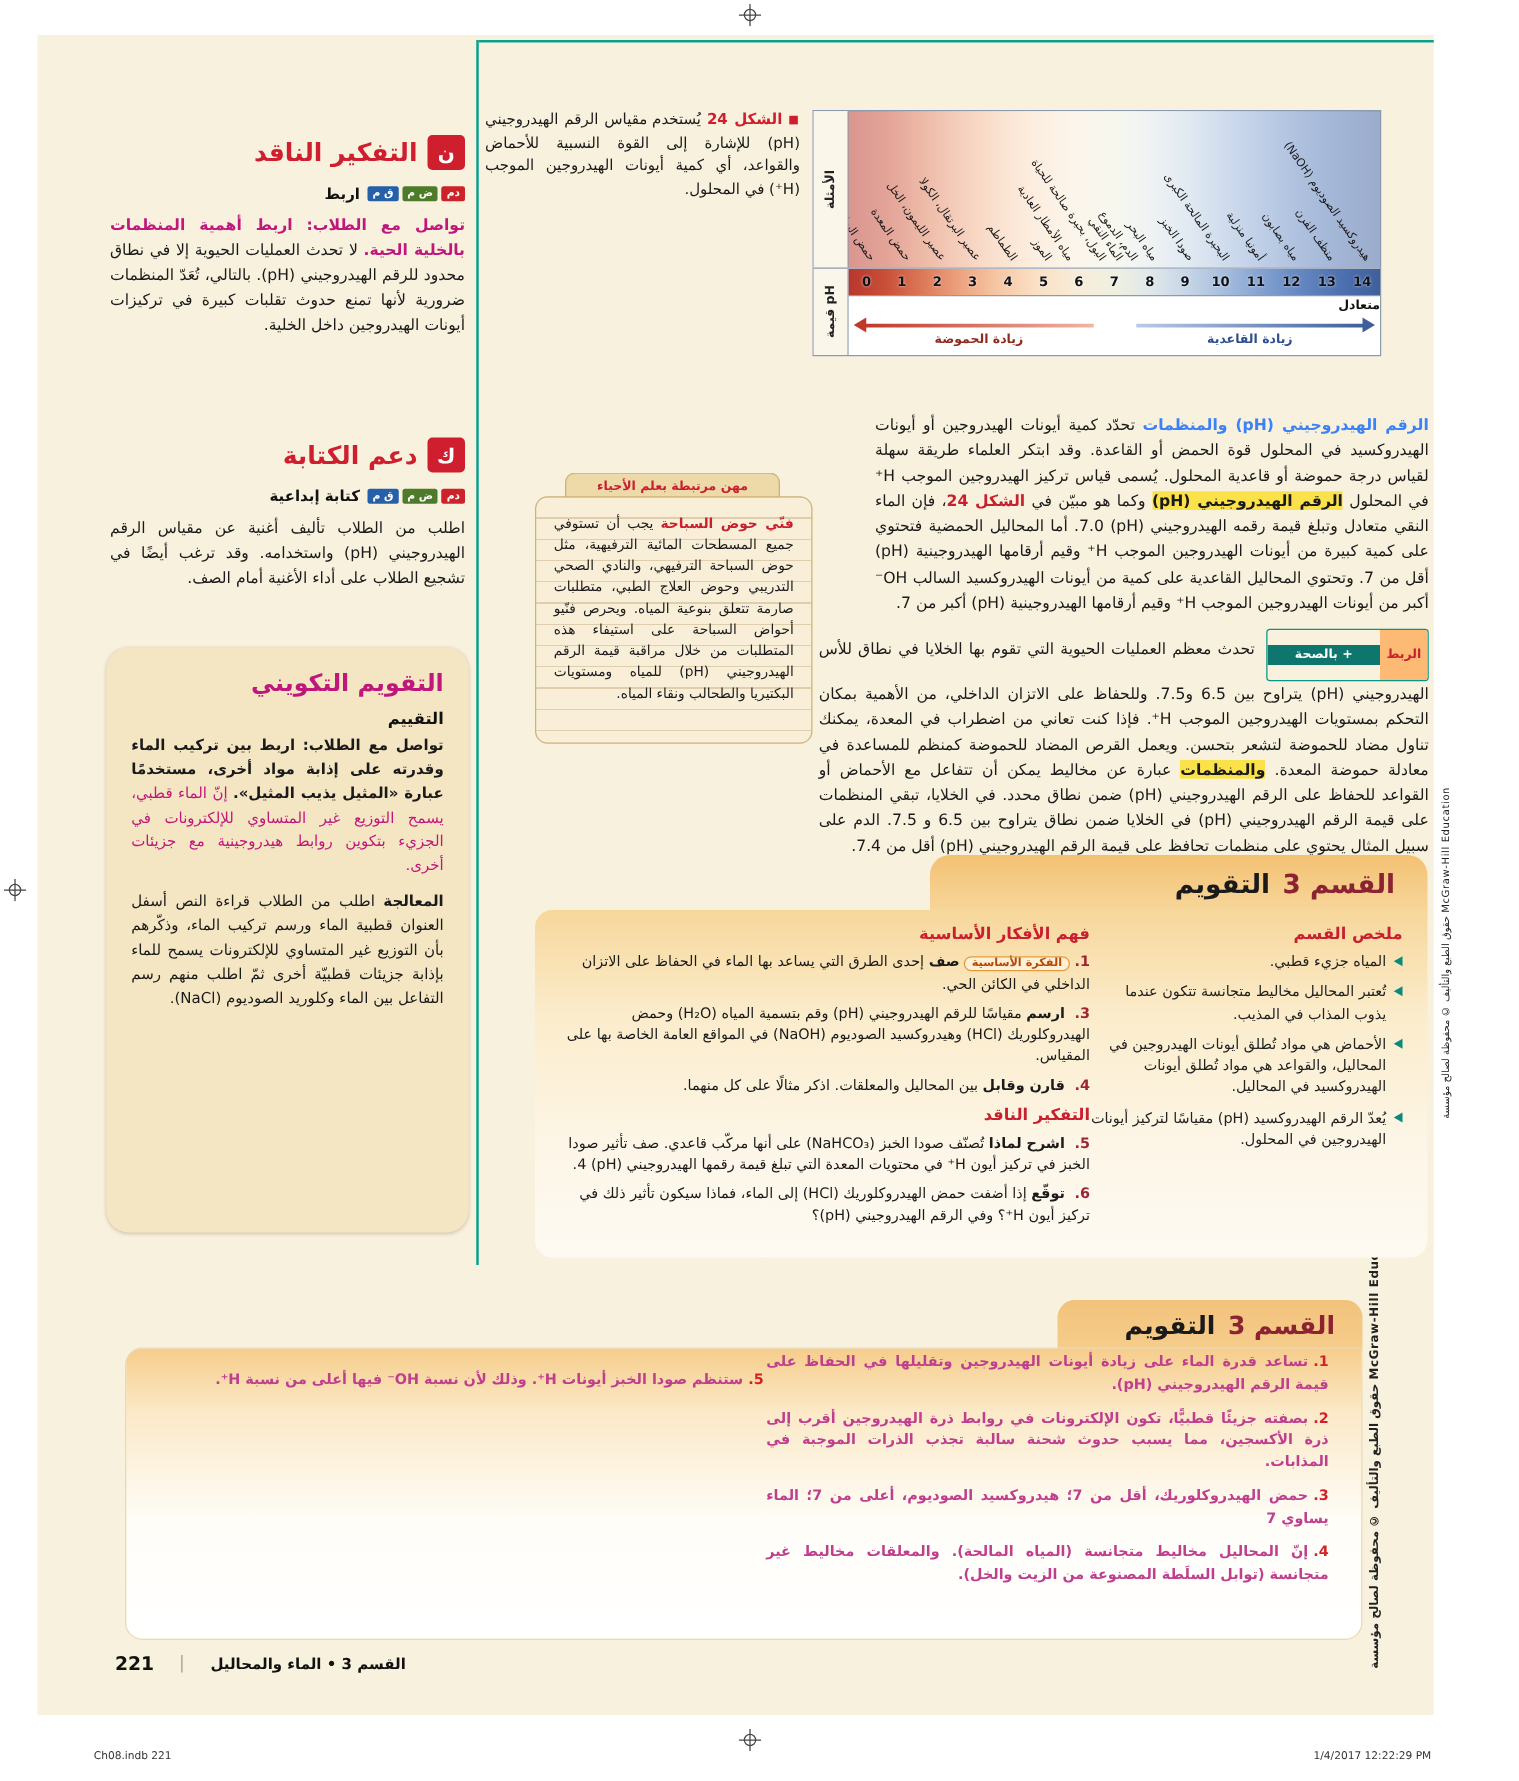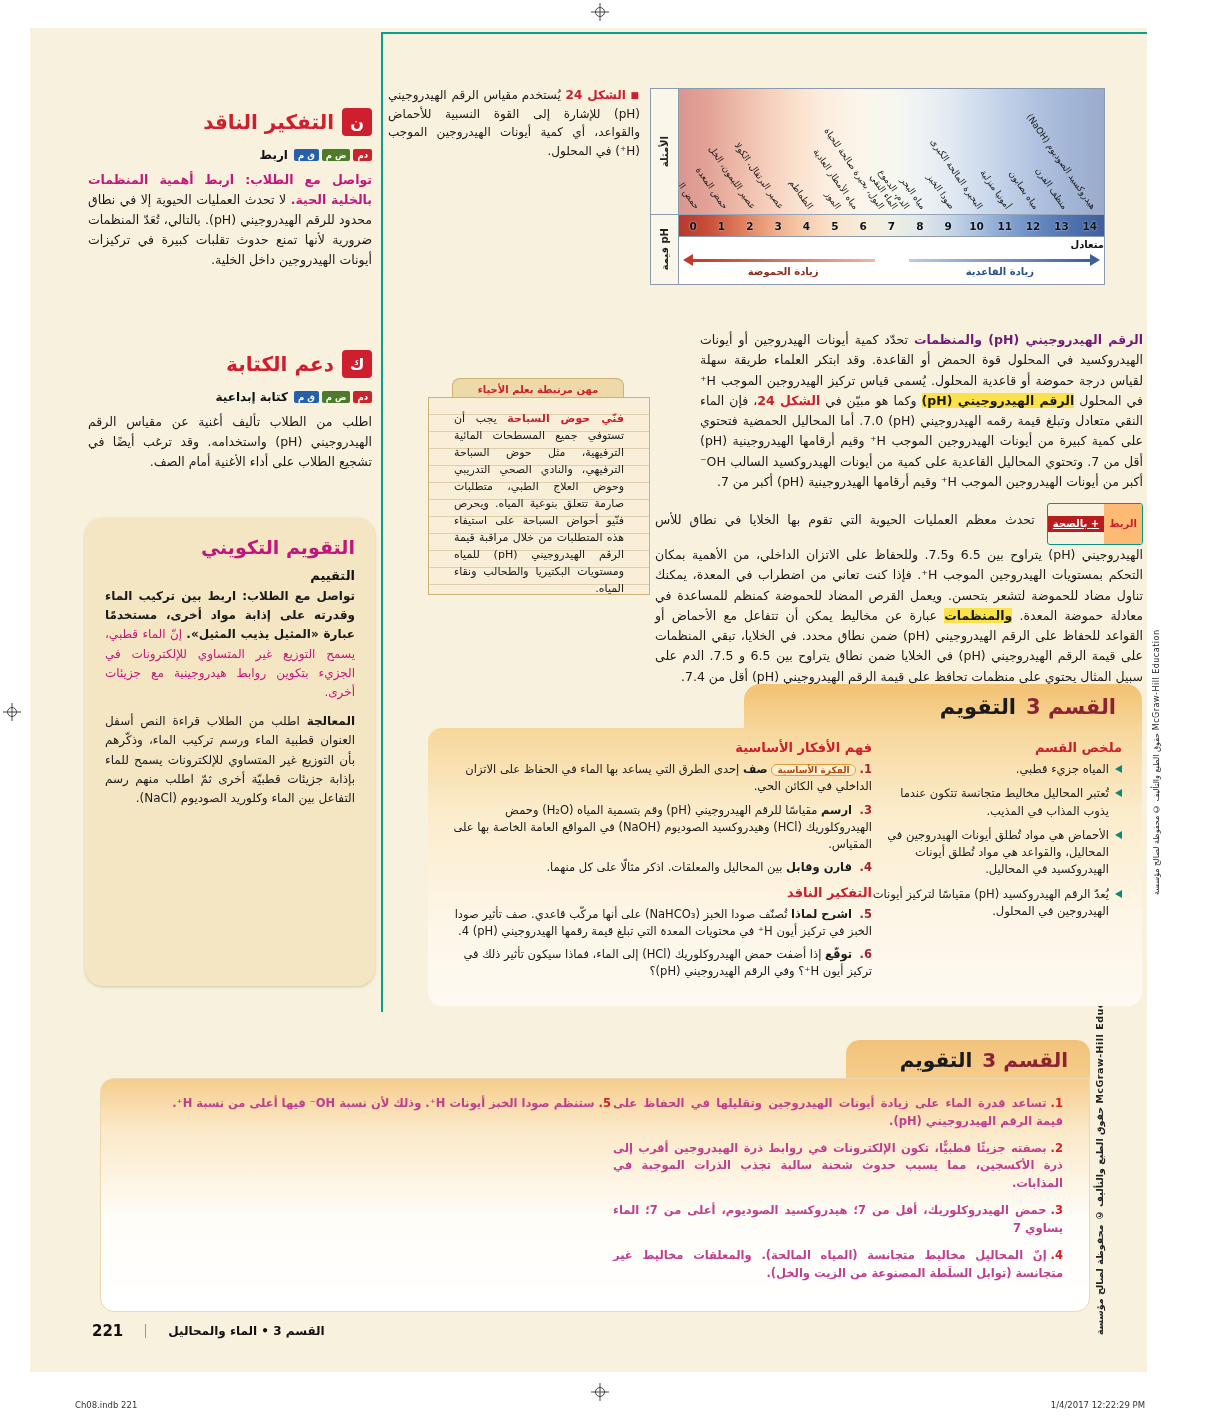--- a/index.html
+++ b/index.html
@@ -66,30 +66,30 @@
   .acid-line{left:3%;width:43%;background:linear-gradient(to left,#f0b5a5,#c0392b);}
   .acid-line::before{content:'';position:absolute;left:-9px;top:-5px;border-right:10px solid #c0392b;border-top:6px solid transparent;border-bottom:6px solid transparent;}
   .base-line{right:3%;width:43%;background:linear-gradient(to right,#b9cbe8,#3f5f9b);}
   .base-line::before{content:'';position:absolute;right:-9px;top:-5px;border-left:10px solid #3f5f9b;border-top:6px solid transparent;border-bottom:6px solid transparent;}
   .arrow-label{position:absolute;top:29px;font-size:10px;font-weight:bold;}
   .arrow-label.acid{left:3%;width:43%;text-align:center;color:#8f2b1e;}
   .arrow-label.base{right:3%;width:43%;text-align:center;color:#2c4f8f;}
 
   
   .bodytext{font-size:12.5px;line-height:1.62;color:#1a1a1a;}
-  .lead-maroon{color:#701a75;font-weight:bold;}
+  .lead-maroon{color:#3b82f6;font-weight:bold;}
   .hl{background:#fbe24b;font-weight:bold;}
   .figref{color:#c8202f;font-weight:bold;}
   .health-badge{display:inline-flex;align-items:center;vertical-align:-3px;border:1px solid #0a9488;border-radius:3px;overflow:hidden;font-size:10px;font-weight:bold;line-height:1;margin-left:4px;}
   .health-badge .w1{background:#fdba74;color:#c8202f;padding:15px 5px;}
-  .health-badge .w2{background:#b91c1c;color:#fff;padding:3px 5px;text-decoration:underline;}
+  .health-badge .w2{background:#0f766e;color:#fff;padding:3px 22px;}
 
   
   .careers-tab{background:#eed9a8;border:1px solid #cdb175;border-bottom:none;border-radius:8px 8px 0 0;display:flex;align-items:center;justify-content:center;font-size:10px;font-weight:bold;color:#c8202f;}
-  .careers-box{background:#f9efd8;border:1px solid #cdb175;border-radius:0;box-sizing:border-box;padding:12px 25px;
+  .careers-box{background:#f9efd8;border:1px solid #cdb175;border-radius:10px;box-sizing:border-box;padding:12px 14px;
     background-image:repeating-linear-gradient(to bottom,transparent 0 16px,rgba(160,130,70,.30) 16px 17px);}
   .careers-box .inner{font-size:11px;line-height:1.55;color:#1a1a1a;}
   .careers-lead{color:#c8202f;font-weight:bold;}
 
   
   .assess-tab{border-radius:16px 16px 0 0;background:linear-gradient(180deg,#f3c173,#f7d79b);display:flex;align-items:center;direction:rtl;padding-right:26px;box-sizing:border-box;}
   .assess-title1{color:#8c2332;font-weight:bold;font-size:21px;margin-left:10px;}
   .assess-title2{color:#1a1a1a;font-weight:bold;font-size:21px;}
   .assess-box{border-radius:14px 0 14px 14px;background:linear-gradient(180deg,#f7d79b 0,#fbeccb 30%,#fdf6e8 70%,#fefaf2 100%);}
   .col-head{color:#c8202f;font-weight:bold;font-size:13px;margin-bottom:6px;}
@@ -339,21 +339,21 @@
           <div class="q-item"><span class="q-num">6.</span> <span class="q-bold">توقّع</span> <span>إذا أضفت حمض الهيدروكلوريك (HCl) إلى الماء، فماذا سيكون تأثير ذلك في تركيز أيون H⁺؟ وفي الرقم الهيدروجيني (pH)؟</span></div>
         </div>
     </div>
   </div>
 
   <div class="abs ans-tab" style="left:846px;top:1040px;width:244px;height:40px;">
     <span class="assess-title1" style="font-size:20px;">القسم 3</span>
     <span class="assess-title2" style="font-size:20px;">التقويم</span>
   </div>
   <div class="abs ans-box" style="left:100px;top:1078px;width:990px;height:234px;">
-    <div class="abs rtl just" style="right:26px;top:16px;width:450px;">
+    <div class="abs rtl just" style="right:26px;top:2px;width:450px;">
         <div class="ans-item"><span class="ans-num">1.</span><span>تساعد قدرة الماء على زيادة أيونات الهيدروجين وتقليلها في الحفاظ على قيمة الرقم الهيدروجيني (pH).</span></div>
         <div class="ans-item"><span class="ans-num">2.</span><span>بصفته جزيئًا قطبيًّا، تكون الإلكترونات في روابط ذرة الهيدروجين أقرب إلى ذرة الأكسجين، مما يسبب حدوث شحنة سالبة تجذب الذرات الموجبة في المذابات.</span></div>
         <div class="ans-item"><span class="ans-num">3.</span><span>حمض الهيدروكلوريك، أقل من 7؛ هيدروكسيد الصوديوم، أعلى من 7؛ الماء يساوي 7</span></div>
         <div class="ans-item"><span class="ans-num">4.</span><span>إنّ المحاليل مخاليط متجانسة (المياه المالحة). والمعلقات مخاليط غير متجانسة (توابل السلَطة المصنوعة من الزيت والخل).</span></div>
       </div>
     <div class="abs rtl just" style="left:30px;top:16px;width:480px;">
         <div class="ans-item"><span class="ans-num">5.</span><span>ستنظم صودا الخبز أيونات H⁺. وذلك لأن نسبة OH⁻ فيها أعلى من نسبة H⁺.</span></div>
       </div>
   </div>
 

